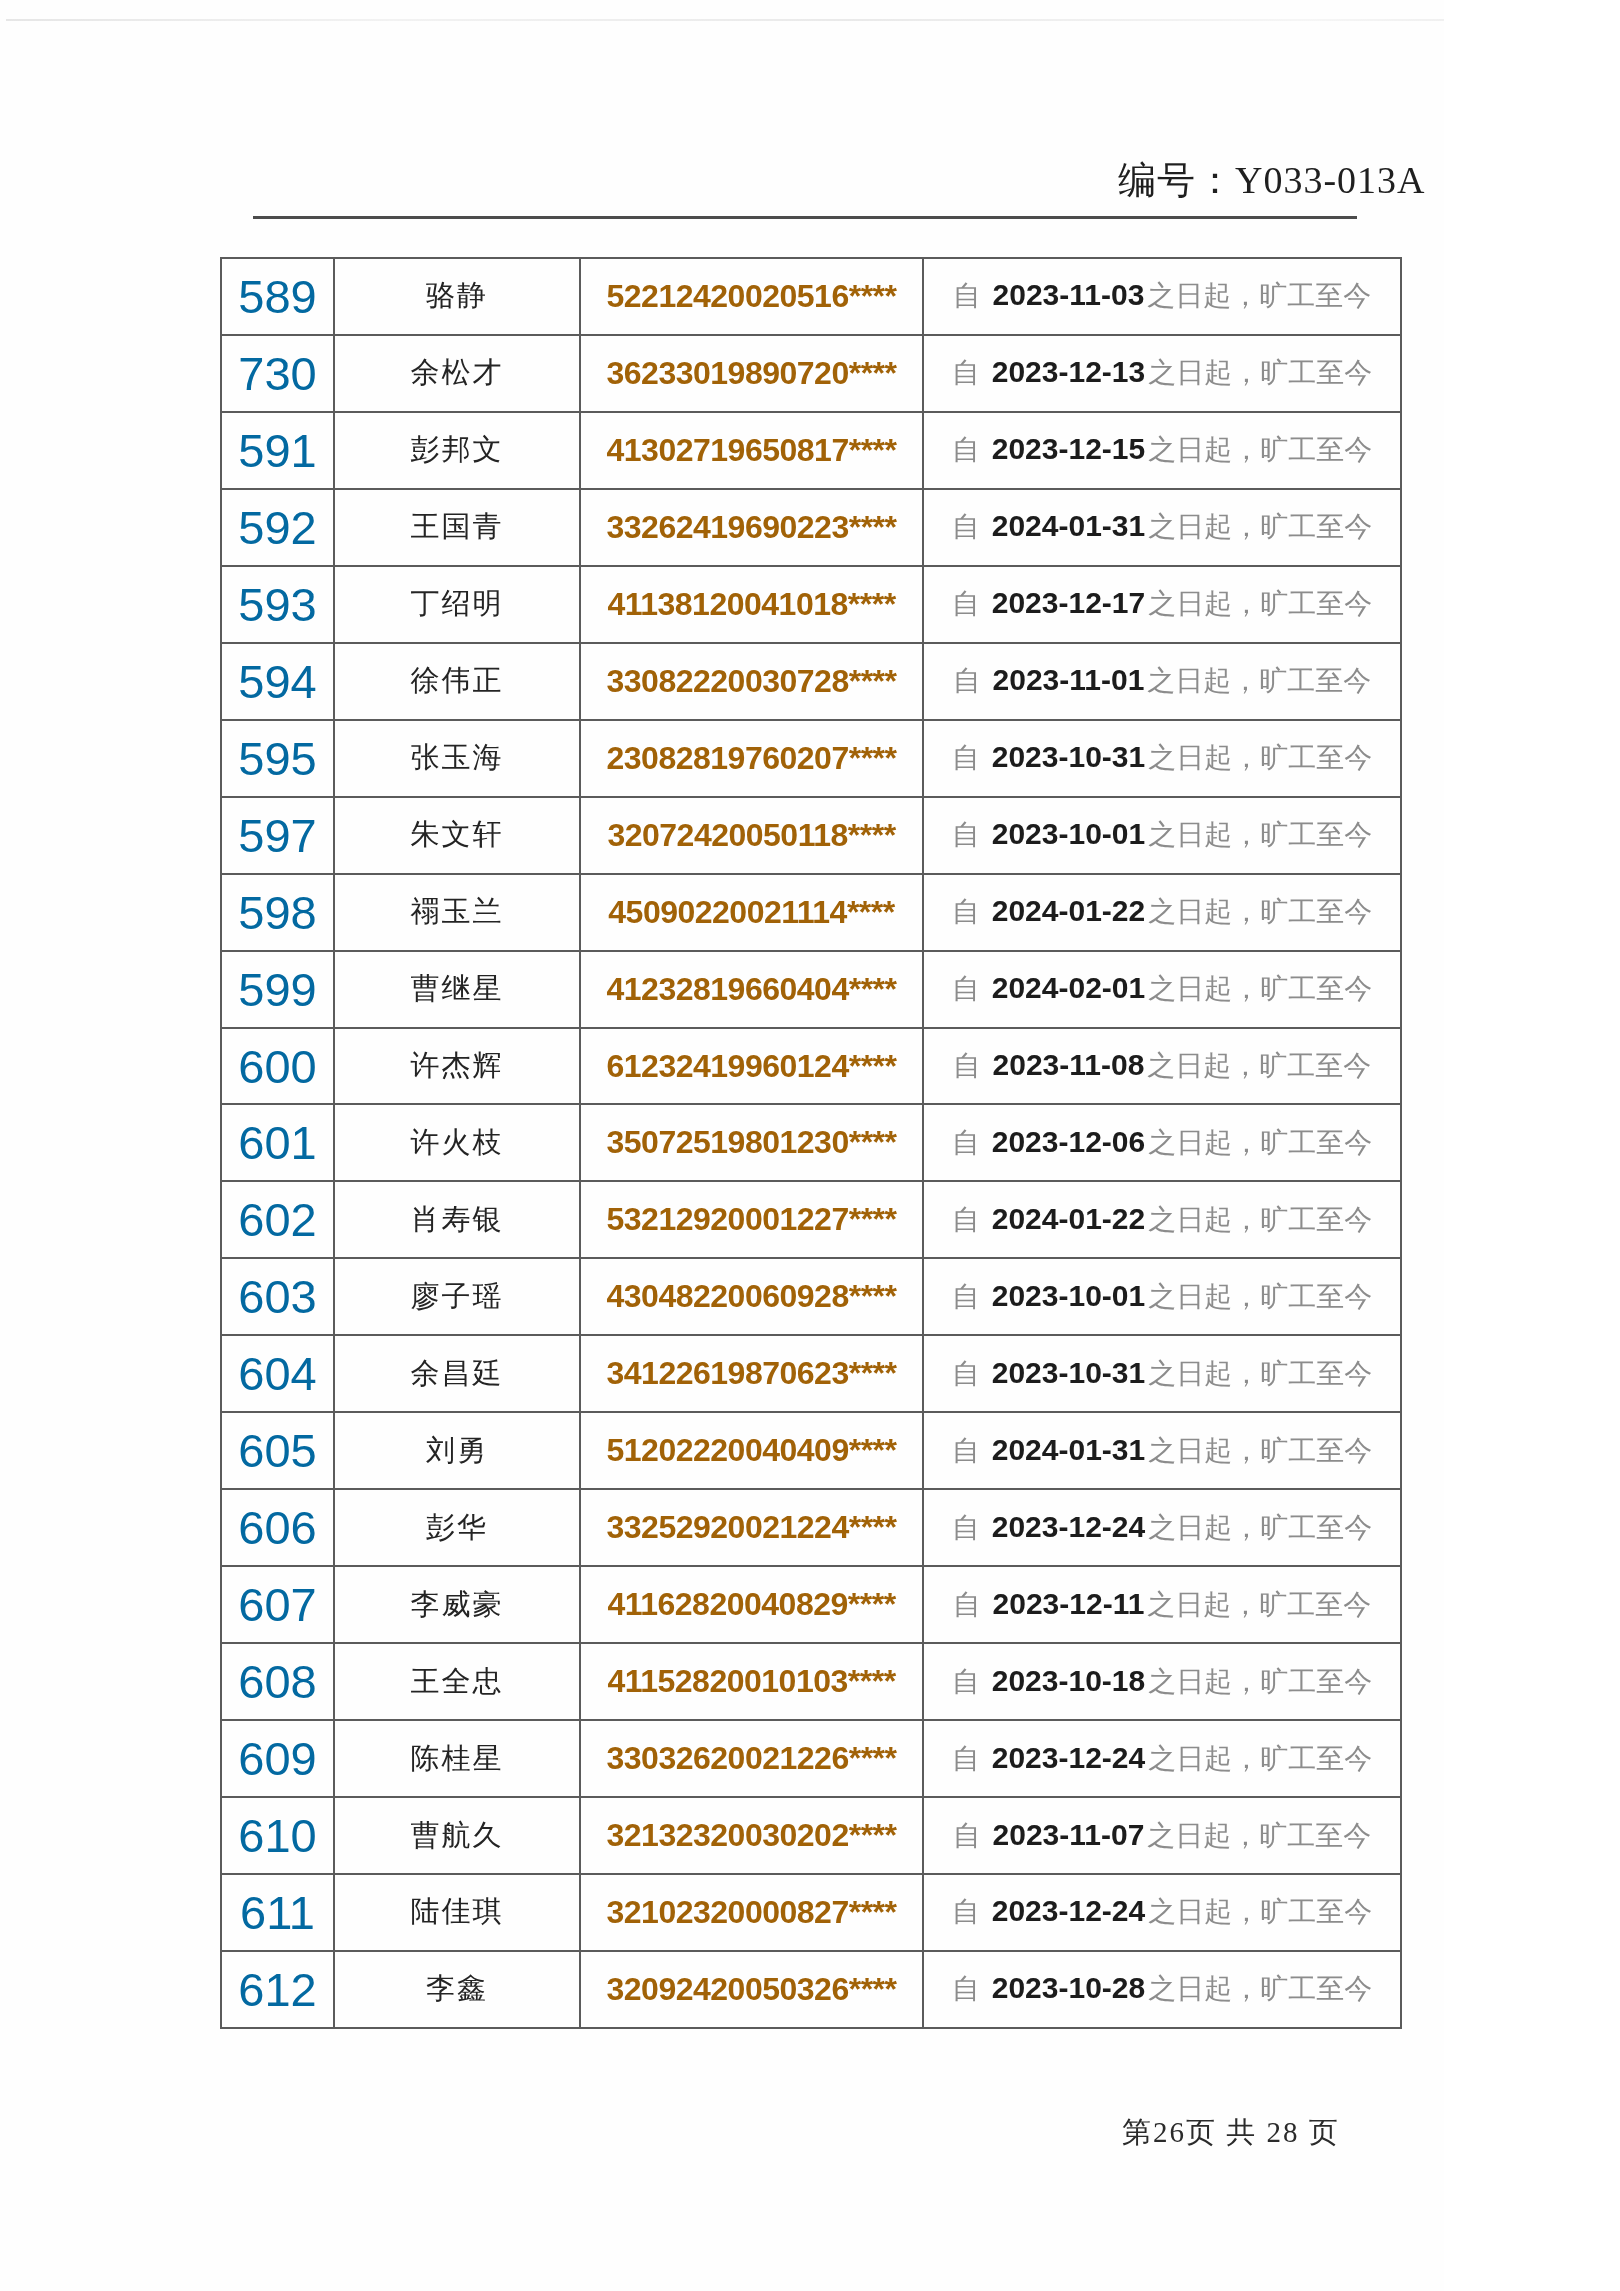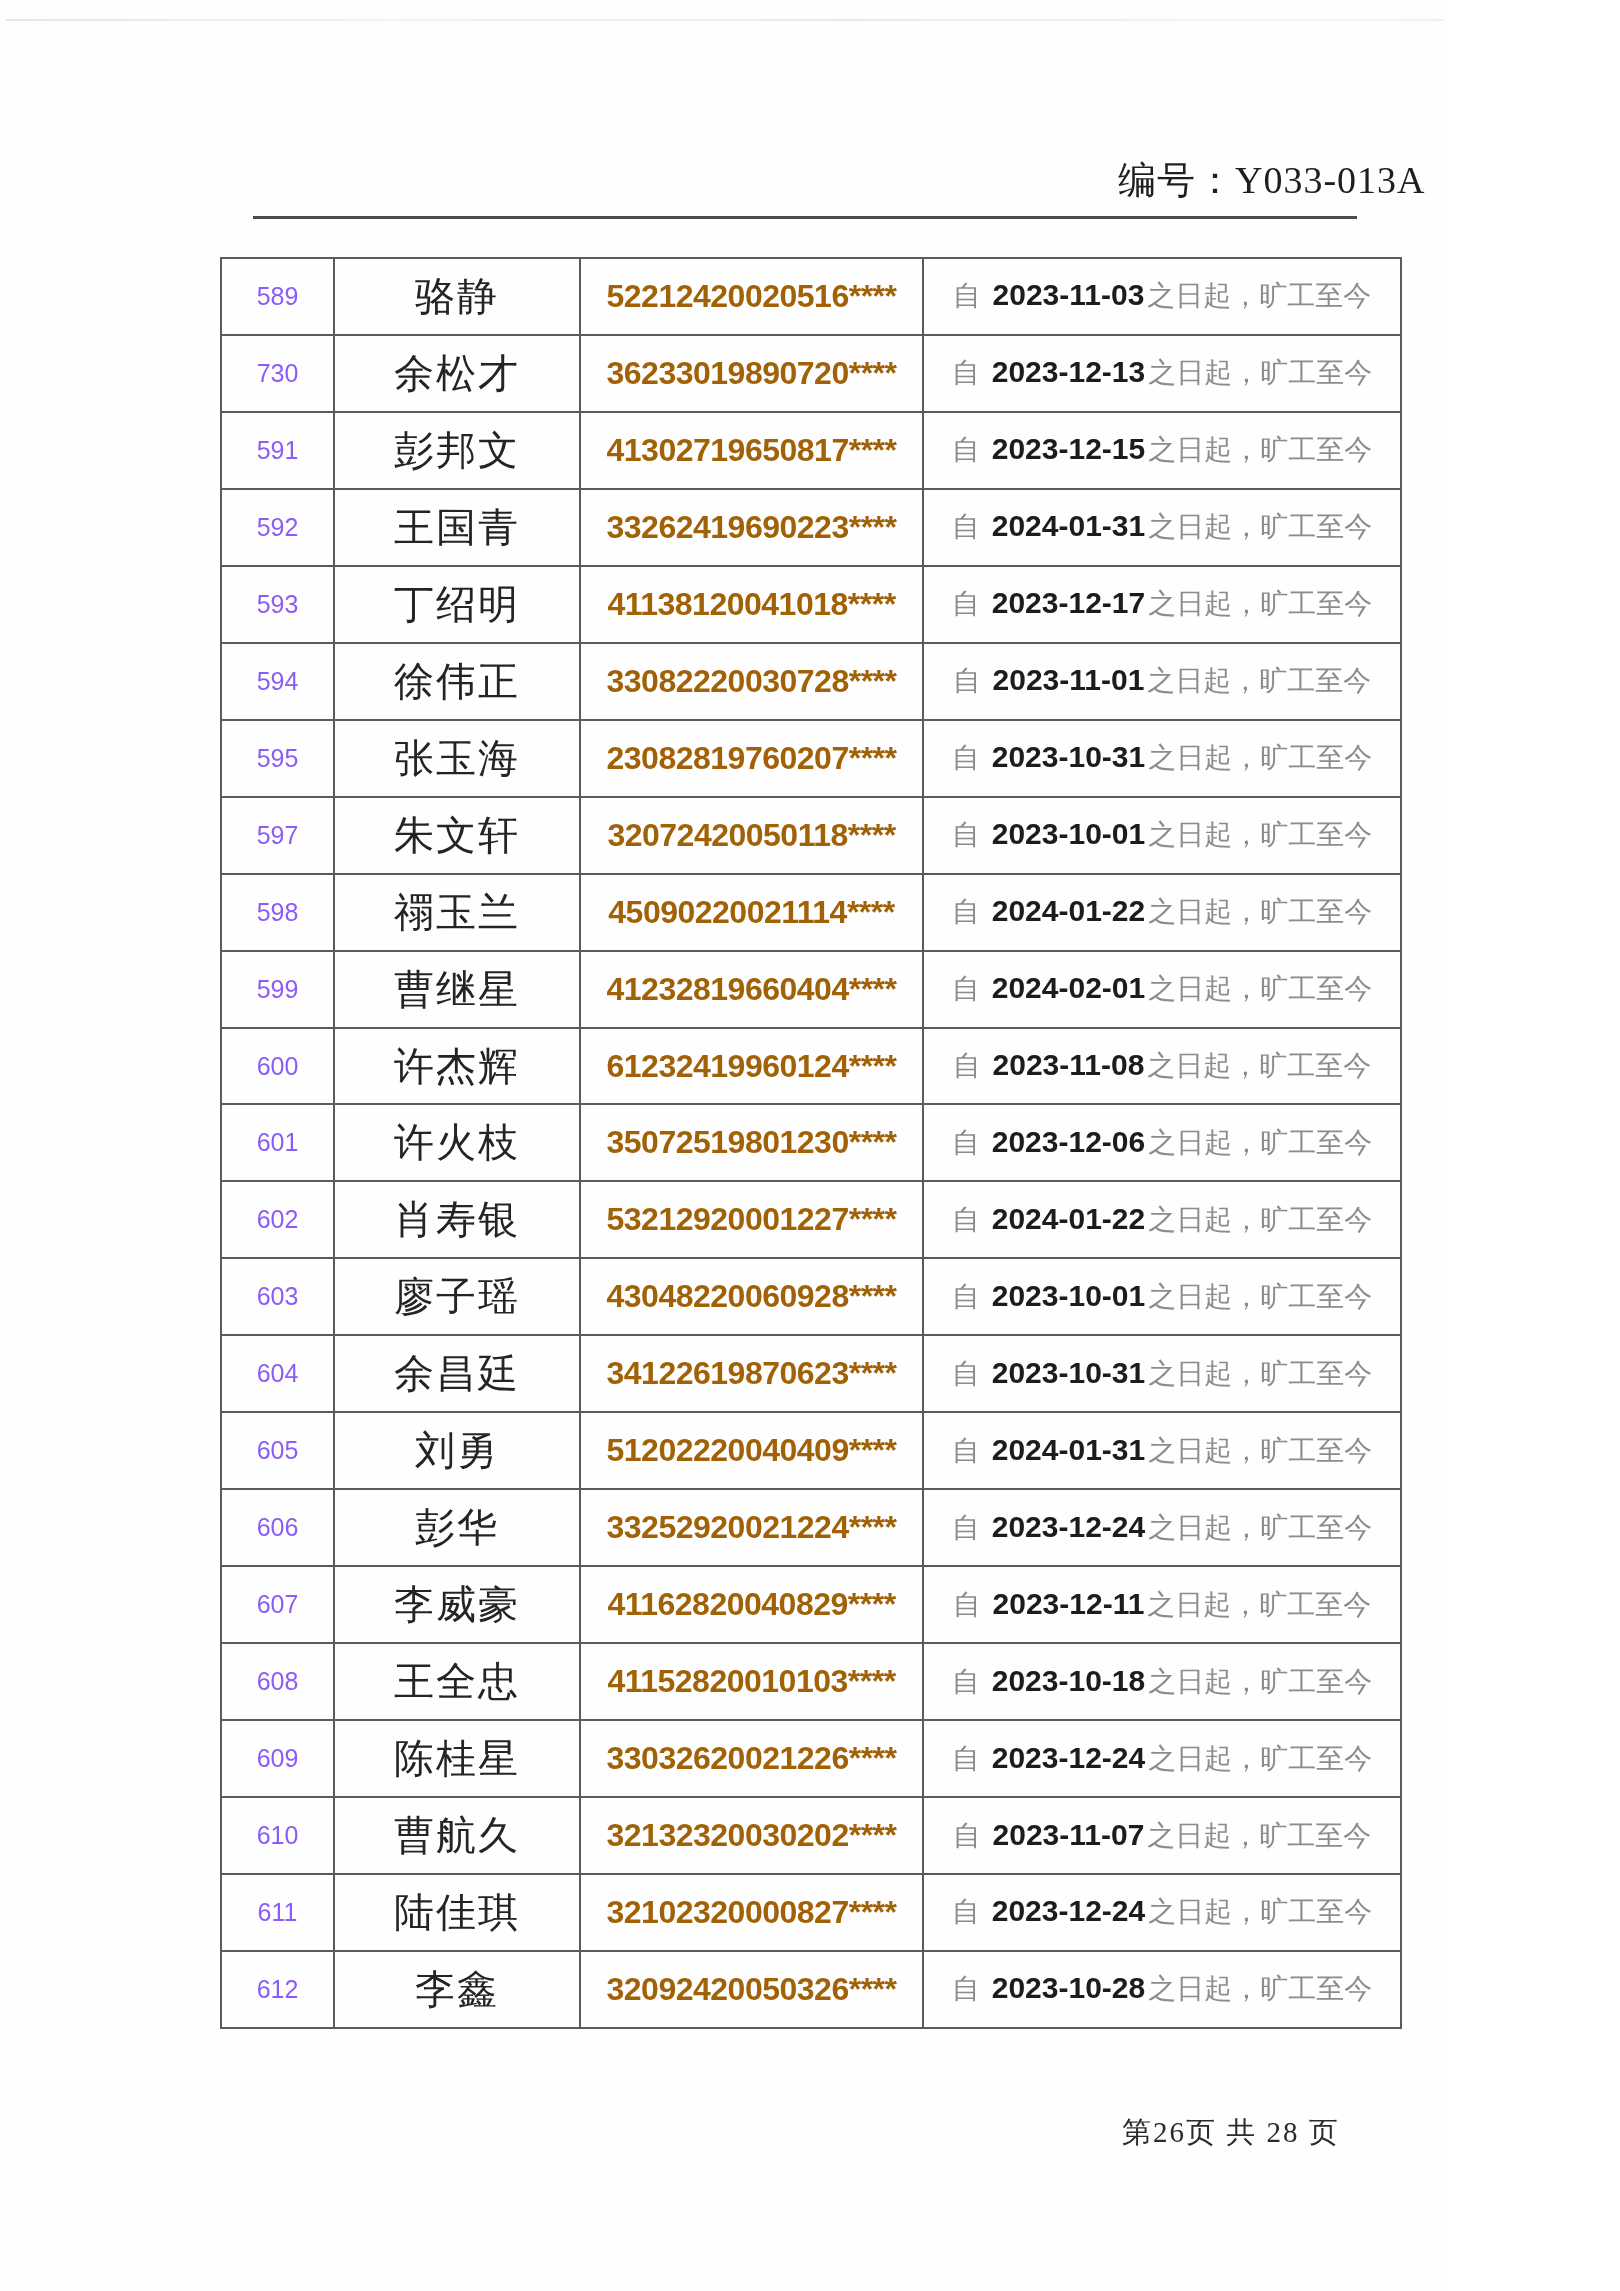--- a/index.html
+++ b/index.html
@@ -47,22 +47,22 @@
     table-layout: fixed;
     border: 2.9px solid #4f4f4f;
   }
   table.roster td {
     border: 2px solid #5b5b5b;
     text-align: center;
     vertical-align: middle;
     padding: 0;
     overflow: hidden;
   }
-  td.c-no   { font-size: 25px; color: #8b5cf6; font-family: "Liberation Sans", sans-serif; margin-top: 39px; }
-  td.c-name { font-size: 40px; color: #242424; font-family: "DejaVu Sans", sans-serif; letter-spacing: 2px; }
+  td.c-no   { font-size: 47px; color: #0369a1; font-family: "Liberation Sans", sans-serif; margin-top: 39px; }
+  td.c-name { font-size: 29px; color: #242424; font-family: "DejaVu Sans", sans-serif; letter-spacing: 2px; }
   td.c-id   {
     font-size: 32px; font-weight: bold; color: #a16207;
     font-family: "Liberation Sans", sans-serif;
     letter-spacing: -0.5px;
     white-space: nowrap;
   }
   td.c-date { font-size: 28px; color: #8c8c8c; white-space: nowrap; }
   td.c-date .date-part {
     font-weight: bold; color: #1c1c1c;
     font-size: 30px;

